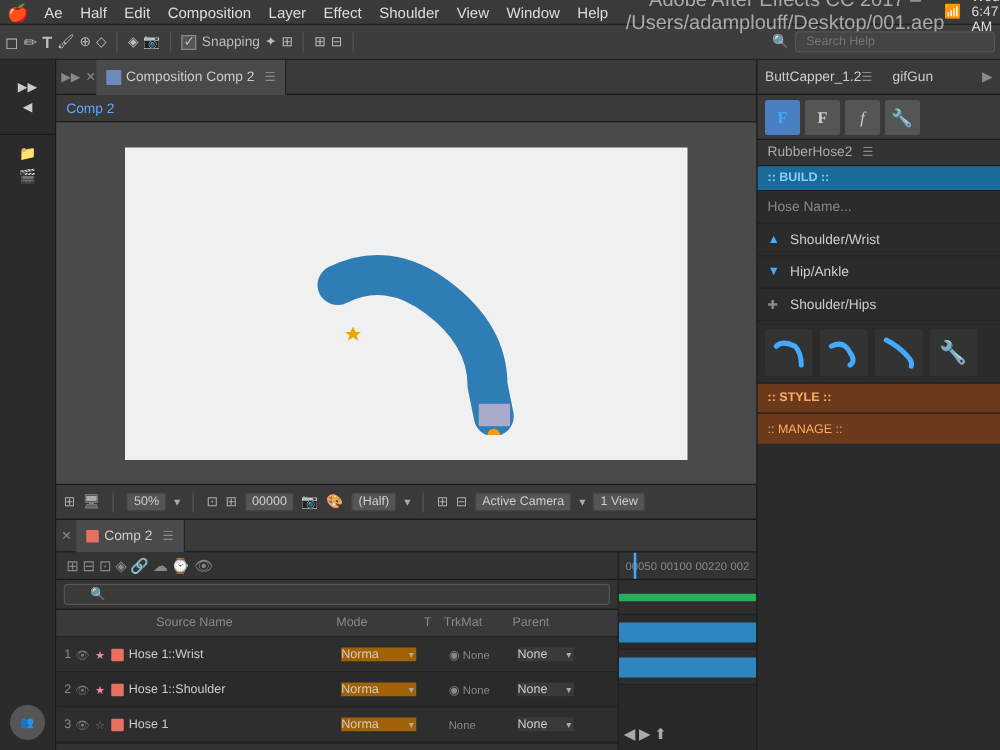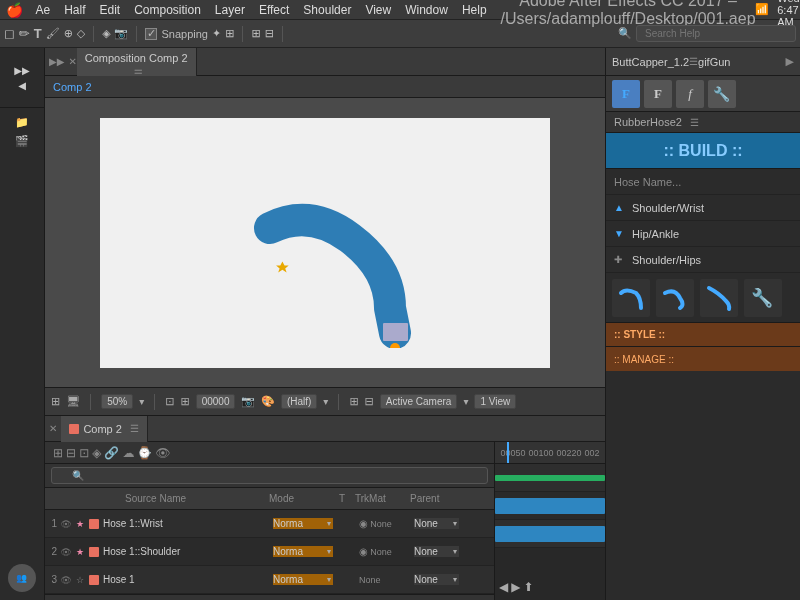--- a/index.html
+++ b/index.html
@@ -22,21 +22,21 @@
     
     .left-panel { width: 45px; background: #2b2b2b; border-right: 1px solid #1a1a1a; display: flex; flex-direction: column; }
     .left-panel-top { height: 60px; border-bottom: 1px solid #1a1a1a; display: flex; flex-direction: column; align-items: center; justify-content: center; gap: 4px; }
     .left-panel-mid { flex: 1; display: flex; flex-direction: column; align-items: center; padding-top: 8px; gap: 6px; }
 
     
     .center-content { flex: 1; display: flex; flex-direction: column; min-width: 0; }
 
     
     .comp-tabbar { height: 28px; background: #3a3a3a; display: flex; align-items: center; border-bottom: 1px solid #1a1a1a; padding: 0 4px; }
-    .comp-tab { display: flex; align-items: center; gap: 4px; padding: 0 8px; height: 28px; background: #4a4a4a; border-right: 1px solid #222; font-size: 11px; color: #ccc; cursor: pointer; flex-direction: column; }
+    .comp-tab { display: flex; align-items: center; gap: 4px; padding: 0 8px; height: 28px; background: #4a4a4a; border-right: 1px solid #222; font-size: 11px; color: #ccc; cursor: pointer; }
     .comp-tab .tab-icon { width: 12px; height: 12px; background: #6b8cba; border-radius: 1px; }
     .viewer-header { height: 22px; background: #3a3a3a; display: flex; align-items: center; padding: 0 8px; gap: 6px; border-bottom: 1px solid #1a1a1a; font-size: 11px; color: #aaa; }
     .viewer-canvas { flex: 1; background: #4a4a4a; position: relative; display: flex; align-items: center; justify-content: center; }
     .canvas-white { width: 450px; height: 250px; background: #f0f0f0; position: relative; }
 
     .viewer-footer { height: 28px; background: #3a3a3a; display: flex; align-items: center; padding: 0 6px; gap: 6px; border-top: 1px solid #1a1a1a; font-size: 11px; color: #aaa; }
     .footer-btn { background: #555; border: 1px solid #444; border-radius: 2px; padding: 1px 5px; font-size: 10px; color: #ccc; cursor: pointer; }
 
     
     .timeline-area { height: 185px; background: #2b2b2b; border-top: 1px solid #1a1a1a; display: flex; flex-direction: column; }
@@ -69,21 +69,21 @@
     .track-bar.green { background: #27ae60; height: 6px; top: 11px; }
     .timeline-footer { height: 24px; background: #333; border-top: 1px solid #1a1a1a; display: flex; align-items: center; justify-content: center; font-size: 10px; color: #888; cursor: pointer; }
 
     
     .right-panel { width: 195px; background: #2b2b2b; border-left: 1px solid #1a1a1a; display: flex; flex-direction: column; overflow: hidden; }
     .right-panel-header { height: 28px; background: #3a3a3a; display: flex; align-items: center; justify-content: space-between; padding: 0 6px; border-bottom: 1px solid #1a1a1a; font-size: 11px; color: #ccc; }
     .plugin-tabs { height: 36px; background: #3a3a3a; display: flex; align-items: center; padding: 0 6px; gap: 4px; border-bottom: 1px solid #1a1a1a; }
     .plugin-icon { width: 28px; height: 28px; display: flex; align-items: center; justify-content: center; background: #555; border-radius: 2px; cursor: pointer; font-size: 14px; }
     .plugin-icon.active { background: #4a7fc1; }
     .rubhose-title { padding: 4px 8px; background: #333; font-size: 11px; color: #aaa; border-bottom: 1px solid #1a1a1a; display: flex; align-items: center; gap: 4px; }
-    .build-header { height: 36px; background: #1a6a9a; display: flex; align-items: center; padding: 0 8px; font-size: 16px; color: #88ccff; font-weight: bold; border-bottom: 1px solid #1a1a1a; justify-content: center; }
+    .build-header { height: 20px; background: #1a6a9a; display: flex; align-items: center; padding: 0 8px; font-size: 10px; color: #88ccff; font-weight: bold; border-bottom: 1px solid #1a1a1a; }
     .hose-name-row { height: 26px; display: flex; align-items: center; padding: 0 8px; border-bottom: 1px solid #222; font-size: 11px; color: #888; }
     .hose-list-item { height: 26px; display: flex; align-items: center; padding: 0 8px; border-bottom: 1px solid #222; font-size: 11px; color: #ccc; gap: 6px; }
     .hose-list-item .hose-icon { width: 12px; font-size: 10px; }
     .hose-icon-up { color: #4af; }
     .hose-icon-down { color: #4af; }
     .hose-icon-cross { color: #888; }
     .hose-preview { padding: 6px; display: flex; align-items: center; gap: 6px; border-bottom: 1px solid #1a1a1a; height: 50px; }
     .hose-thumb { width: 38px; height: 38px; background: #333; border-radius: 2px; display: flex; align-items: center; justify-content: center; }
     .style-header { height: 24px; background: #6b3a1a; display: flex; align-items: center; padding: 0 8px; font-size: 10px; color: #ffaa66; font-weight: bold; border-bottom: 1px solid #1a1a1a; }
     .manage-header { height: 24px; background: #6b3a1a; display: flex; align-items: center; padding: 0 8px; font-size: 10px; color: #ffaa66; font-weight: normal; }
@@ -387,21 +387,21 @@
         </div>
       </div>
     </div>
   </div>
 
   <div class="right-panel">
 
     <div class="right-panel-header">
       <span>ButtCapper_1.2</span>
       <span style="font-size:10px; color:#888;">☰</span>
-      <span style="margin-left:0;">gifGun</span>
+      <span style="margin-left:16px;">gifGun</span>
       <span style="margin-left:auto; font-size:11px; color:#888;">▶</span>
     </div>
 
     <div class="plugin-tabs">
       <div class="plugin-icon active" style="color:#4af; font-size:13px; font-weight:bold; font-family:serif;">F</div>
       <div class="plugin-icon" style="color:#ccc; font-size:13px; font-weight:bold; font-family:serif;">F</div>
       <div class="plugin-icon" style="color:#ccc; font-size:13px; font-family:serif; font-style:italic;">f</div>
       <div class="plugin-icon" style="font-size:14px;">🔧</div>
     </div>
 

